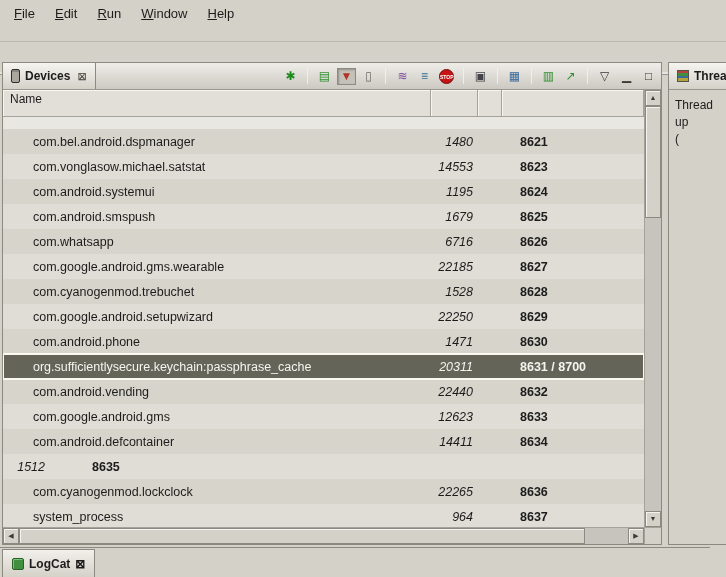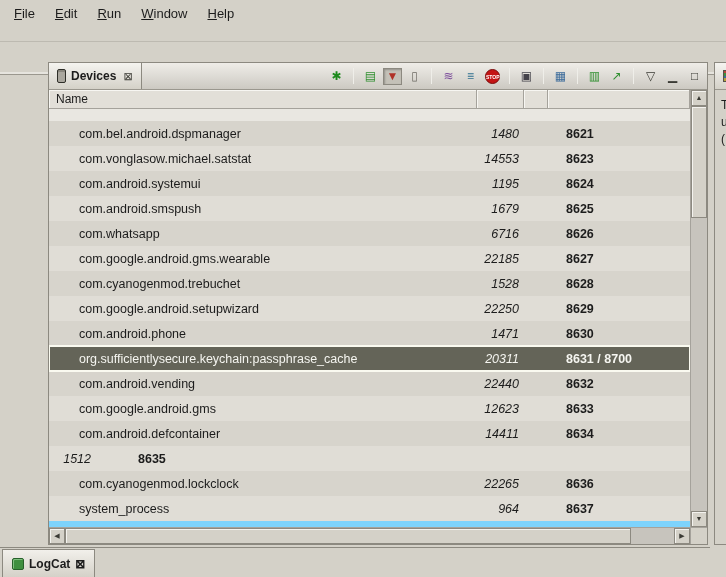--- a/index.html
+++ b/index.html
@@ -10,21 +10,21 @@
   .menubar{height:42px;display:flex;align-items:stretch;padding-left:4px;border-bottom:1px solid #bdbab1;background:#d4d1c8;}
   .menu-item{display:inline-block;padding:6px 10px 4px;font-size:13px;}
   .menu-item::first-letter{text-decoration:underline;}
 
   
   .coolbar{height:33px;background:#d4d1c8;border-bottom:1px solid #9a978e;box-shadow:inset 0 -2px 0 #e6e4de;}
 
   
   .workbench{position:absolute;top:60px;left:0;right:0;bottom:30px;display:flex;padding:2px 0 2px 2px;gap:6px;overflow:hidden;}
 
-  .devices-panel{width:660px;min-width:660px;border:1px solid #8c8980;display:flex;flex-direction:column;background:#d4d1c8;margin-left:46px;}
+  .devices-panel{width:660px;min-width:660px;border:1px solid #8c8980;display:flex;flex-direction:column;background:#d4d1c8;}
   .threads-panel{flex:1;min-width:0;border:1px solid #8c8980;border-right:none;display:flex;flex-direction:column;background:#d4d1c8;}
 
   
   .tab-bar{height:27px;min-height:27px;background:linear-gradient(#efede8,#ccc9c2);border-bottom:1px solid #9a978e;display:flex;align-items:stretch;position:relative;overflow:hidden;}
   .tab{display:flex;align-items:center;gap:5px;padding:0 8px;background:linear-gradient(#f5f4f0,#d4d1c8);border-right:1px solid #8c8980;font-size:12px;font-weight:bold;white-space:nowrap;}
   .tab .close{font-size:11px;color:#3a3a34;margin-left:2px;font-weight:normal;}
 
   .phone-ic{width:9px;height:14px;border:1px solid #2e2e28;background:#aaa79e;border-radius:2px;box-shadow:inset 0 2px 0 #8a877e;}
   .threads-ic{width:12px;height:12px;background:linear-gradient(180deg,#b8433a 0 25%,#3f8f3f 25% 50%,#3a6a9a 50% 75%,#b5a23a 75% 100%);border:1px solid #555049;}
   .logcat-ic{width:12px;height:12px;background:#3f8f3f;border:1px solid #27602a;border-radius:2px;box-shadow:inset 1px 1px 0 #7fc07f;}
@@ -33,21 +33,21 @@
   .devices-toolbar{position:absolute;right:3px;top:0;height:26px;display:flex;align-items:center;gap:3px;}
   .ticon{width:19px;height:17px;line-height:16px;text-align:center;font-size:12px;color:#444;}
   .ticon.pressed{border:1px solid #8c8980;background:#c4c1b8;box-shadow:inset 1px 1px 2px rgba(0,0,0,.25);line-height:14px;}
   .ticon.badge{background:#c41414;color:#fff;border-radius:50%;width:15px;height:15px;line-height:14px;font-size:5px;font-weight:bold;border:1px solid #7a0c0c;margin:0 2px;}
   .tsep{width:1px;height:16px;background:#a19e97;border-right:1px solid #efeee9;margin:0 4px;}
 
   
   .table-area{flex:1;display:flex;flex-direction:column;overflow:hidden;}
   .table-top{flex:1;display:flex;overflow:hidden;}
   .table-main{flex:1;display:flex;flex-direction:column;overflow:hidden;}
-  .thead{height:19px;min-height:19px;display:flex;}
+  .thead{height:27px;min-height:19px;display:flex;}
   .th{background:#e2dfd8;border-right:1px solid #a5a29b;border-bottom:1px solid #a5a29b;box-shadow:inset 1px 1px 0 #f7f6f2;font-size:12px;padding:2px 0 0 7px;white-space:nowrap;overflow:hidden;}
   .col-name{width:428px;min-width:428px;}
   .col-pid{width:47px;min-width:47px;}
   .col-x{width:24px;min-width:24px;}
   .col-port{flex:1;}
   .tbody{flex:1;background:#7dd3fc;overflow:hidden;position:relative;}
   .partial-row{height:12px;background:#e9e7e1;}
   .row{height:25px;display:flex;align-items:center;font-size:12.5px;}
   .row.even{background:#d7d4cc;}
   .row.odd{background:#e0ddd6;}

